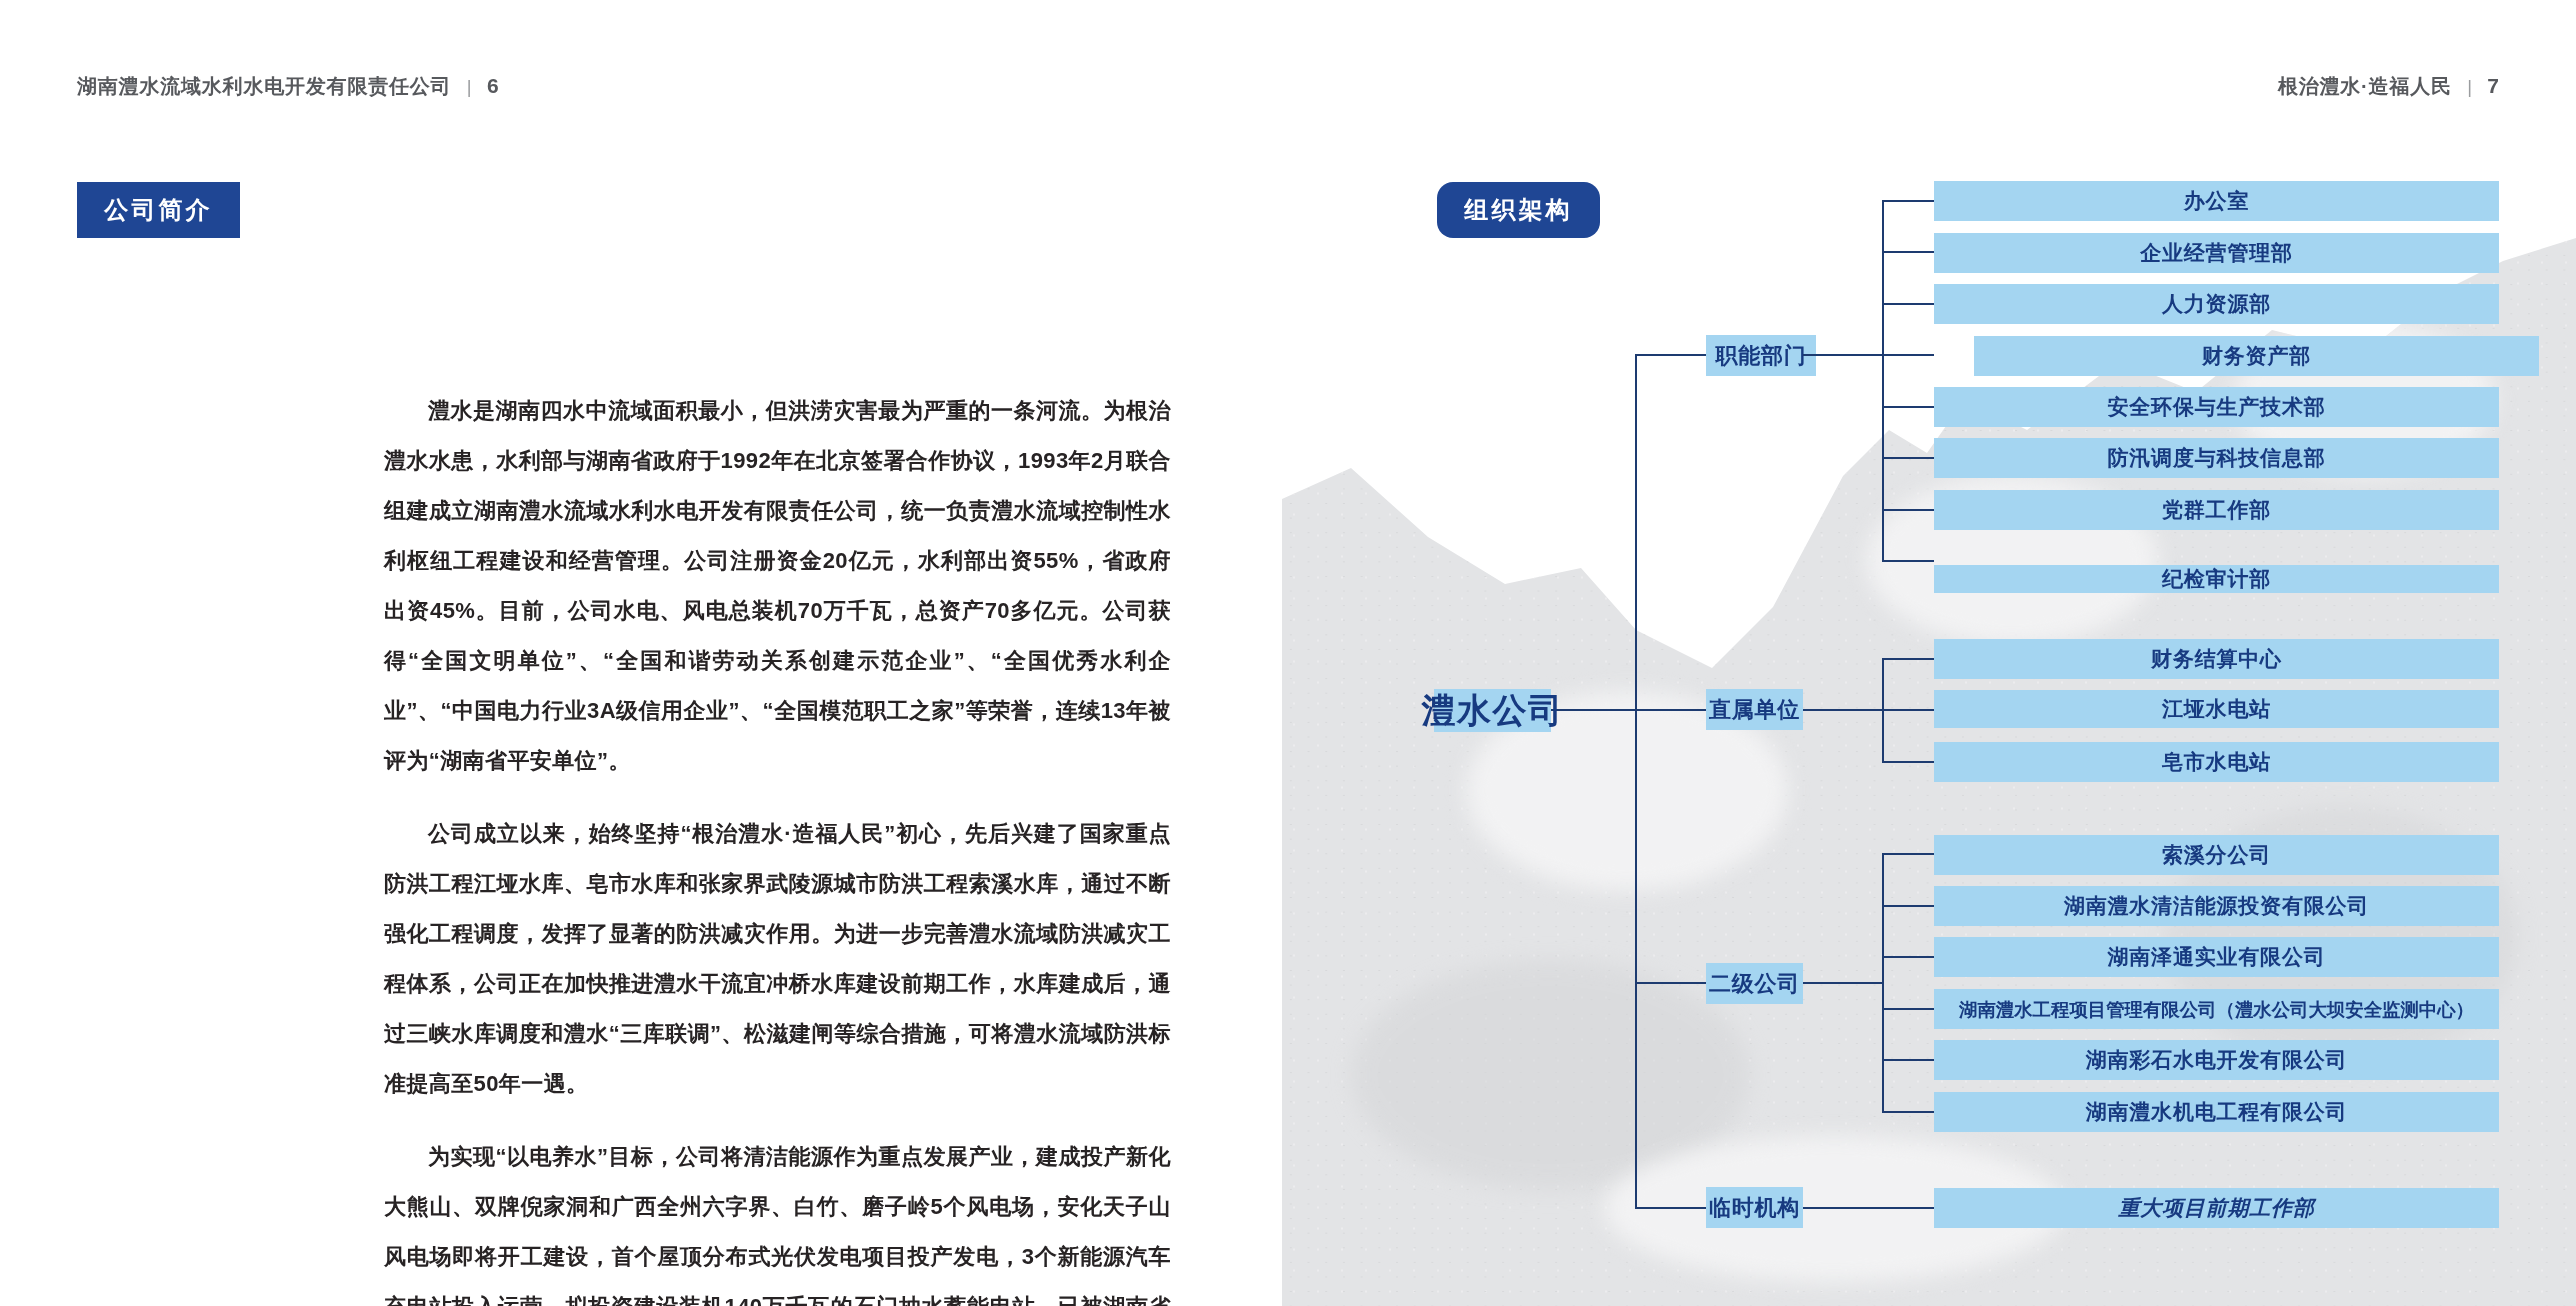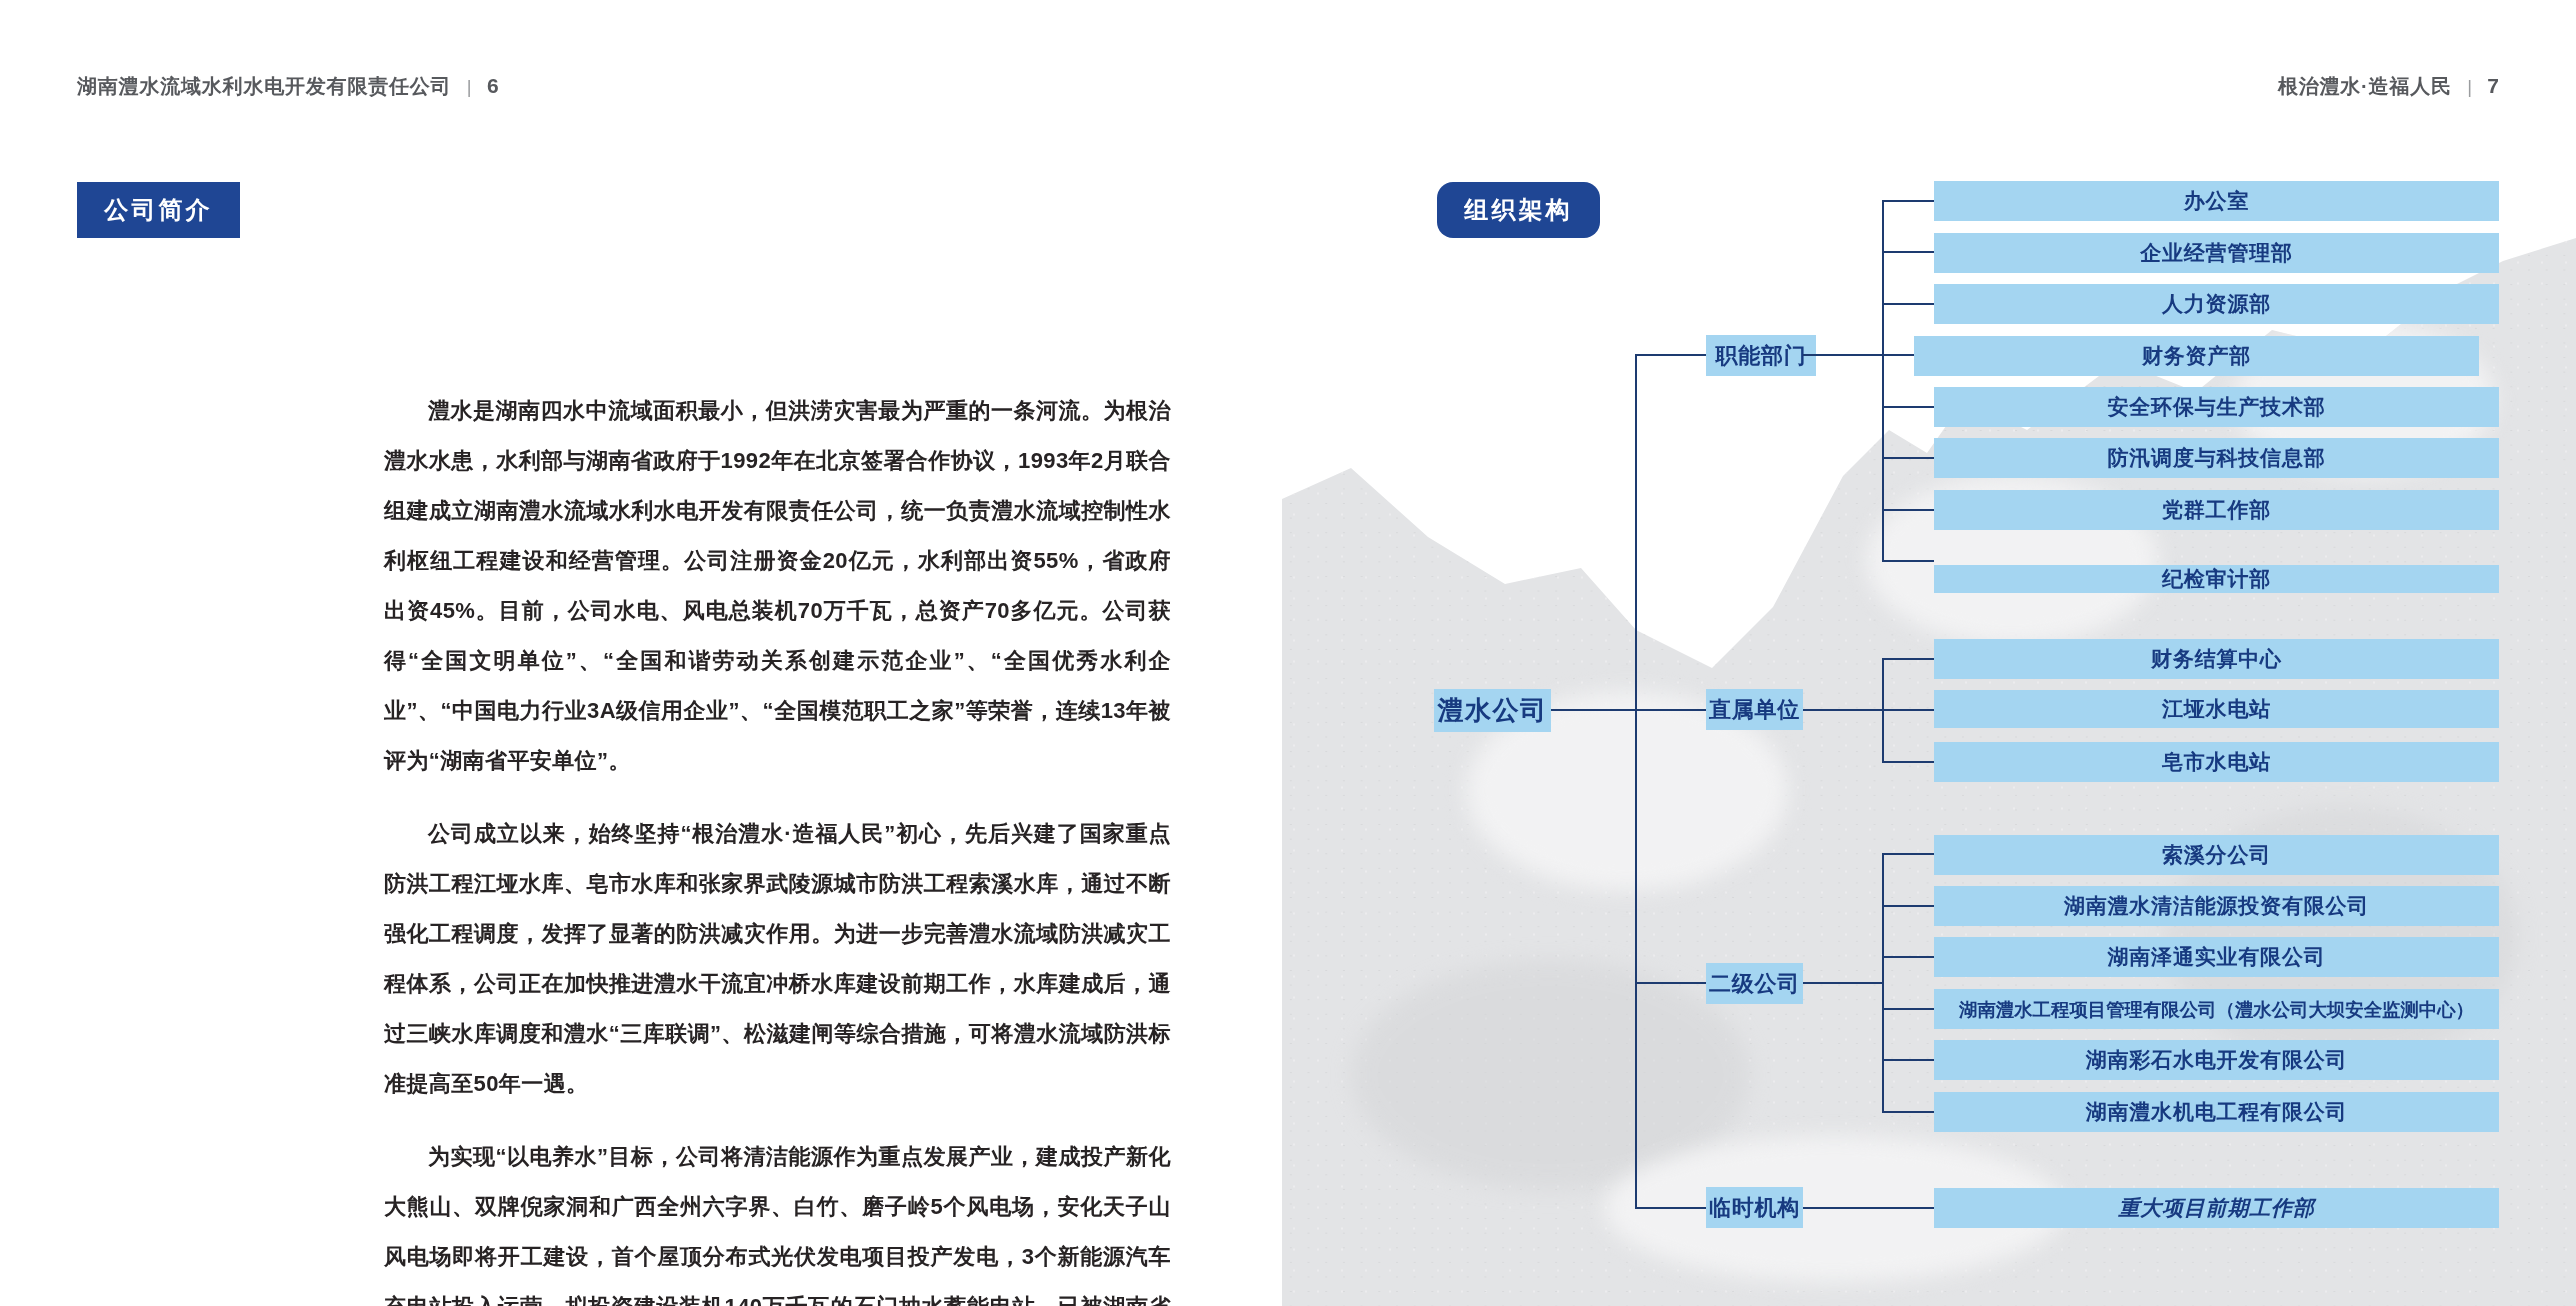--- a/index.html
+++ b/index.html
@@ -52,21 +52,21 @@
   }
 
   
   #org-chart { position:absolute; left:0; top:0; width:2576px; height:1306px; }
   .org-line { position:absolute; background:#1d3b70; }
   .org-box {
     position:absolute; background:#a4d5f1; color:#173a80; font-weight:700;
     display:flex; align-items:center; justify-content:center; text-align:center;
     white-space:nowrap;
   }
-  .org-root  { font-size:26px; letter-spacing:1.5px; }
+  .org-root  { font-size:34px; letter-spacing:1.5px; }
   .org-label { font-size:22px; letter-spacing:0.8px; }
   .org-child { font-size:21px; letter-spacing:0.8px; }
   .org-child.long { font-size:18.4px; letter-spacing:0; }
 </style>
 </head>
 <body>
 
 <div id="spread">
 
   <div id="photo-backdrop">
@@ -110,21 +110,21 @@
       <div class="org-line" style="left: 1883px; top: 251px; width: 51px; height: 2.3px;"></div>
       <div class="org-line" style="left: 1883px; top: 303px; width: 51px; height: 2.3px;"></div>
       <div class="org-line" style="left: 1883px; top: 354px; width: 51px; height: 2.3px;"></div>
       <div class="org-line" style="left: 1883px; top: 406px; width: 51px; height: 2.3px;"></div>
       <div class="org-line" style="left: 1883px; top: 457px; width: 51px; height: 2.3px;"></div>
       <div class="org-line" style="left: 1883px; top: 509px; width: 51px; height: 2.3px;"></div>
       <div class="org-line" style="left: 1883px; top: 560px; width: 51px; height: 2.3px;"></div>
       <div class="org-box org-child" style="left: 1934px; top: 181px; width: 565px; height: 40px;">办公室</div>
       <div class="org-box org-child" style="left: 1934px; top: 233px; width: 565px; height: 40px;">企业经营管理部</div>
       <div class="org-box org-child" style="left: 1934px; top: 284px; width: 565px; height: 40px;">人力资源部</div>
-      <div class="org-box org-child" style="left: 1914px; top: 336px; width: 565px; height: 40px;">财务资产部</div>
+      <div class="org-box org-child" style="left: 1974px; top: 336px; width: 565px; height: 40px;">财务资产部</div>
       <div class="org-box org-child" style="left: 1934px; top: 387px; width: 565px; height: 40px;">安全环保与生产技术部</div>
       <div class="org-box org-child" style="left: 1934px; top: 438px; width: 565px; height: 40px;">防汛调度与科技信息部</div>
       <div class="org-box org-child" style="left: 1934px; top: 490px; width: 565px; height: 40px;">党群工作部</div>
       <div class="org-box org-child" style="left: 1934px; top: 565px; width: 565px; height: 28px;">纪检审计部</div>
       <div class="org-box org-label" style="left: 1706px; top: 689px; width: 97px; height: 41px;">直属单位</div>
       <div class="org-line" style="left: 1803px; top: 709px; width: 80px; height: 2.3px;"></div>
       <div class="org-line" style="left: 1882px; top: 658px; width: 2.3px; height: 105px;"></div>
       <div class="org-line" style="left: 1883px; top: 658px; width: 51px; height: 2.3px;"></div>
       <div class="org-line" style="left: 1883px; top: 709px; width: 51px; height: 2.3px;"></div>
       <div class="org-line" style="left: 1883px; top: 761px; width: 51px; height: 2.3px;"></div>

